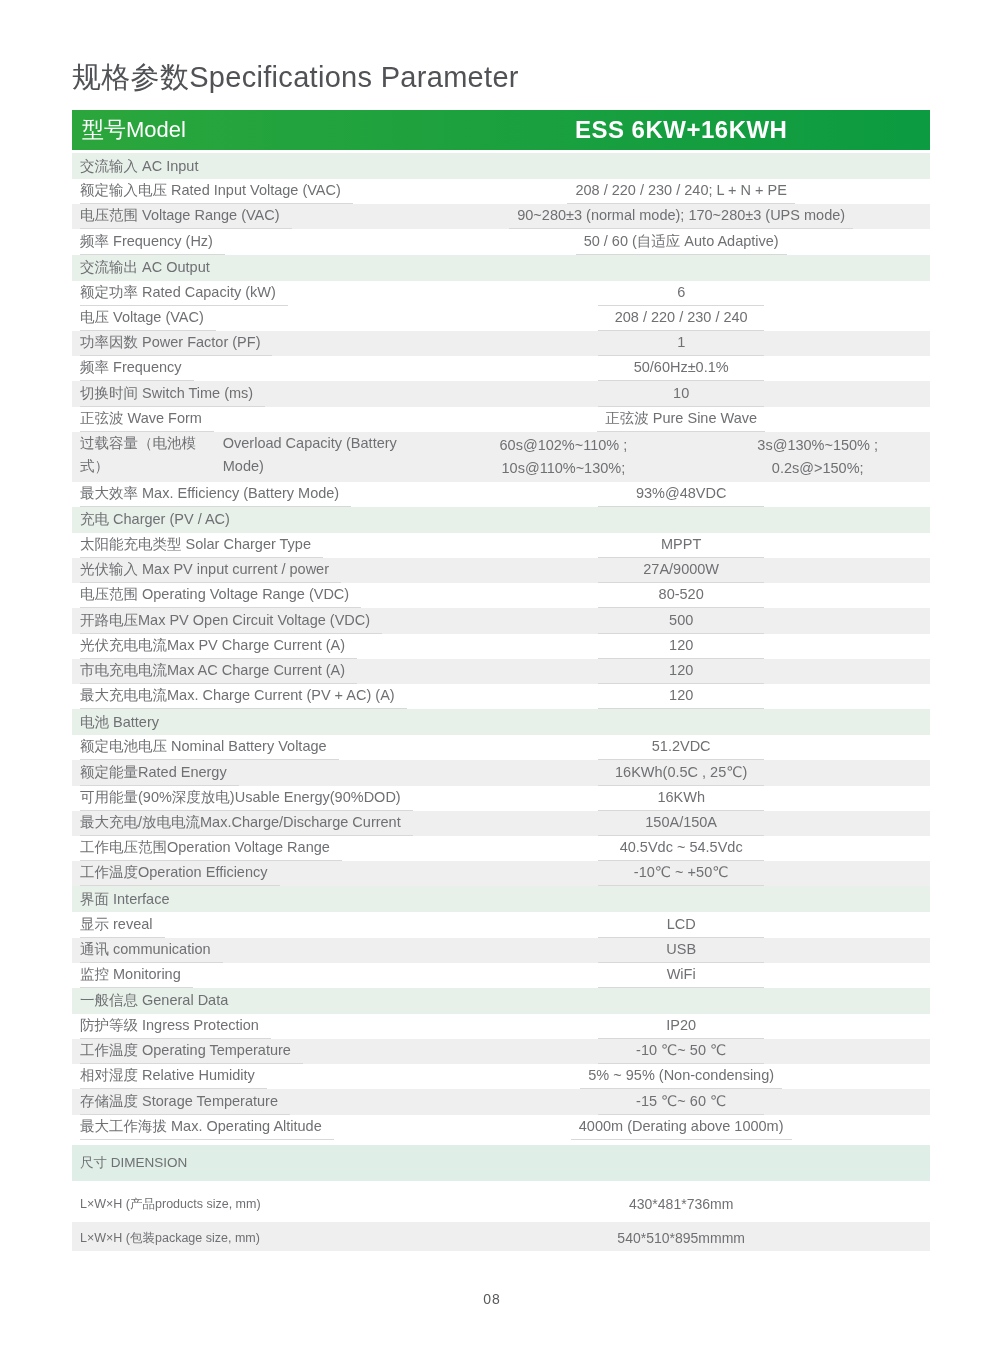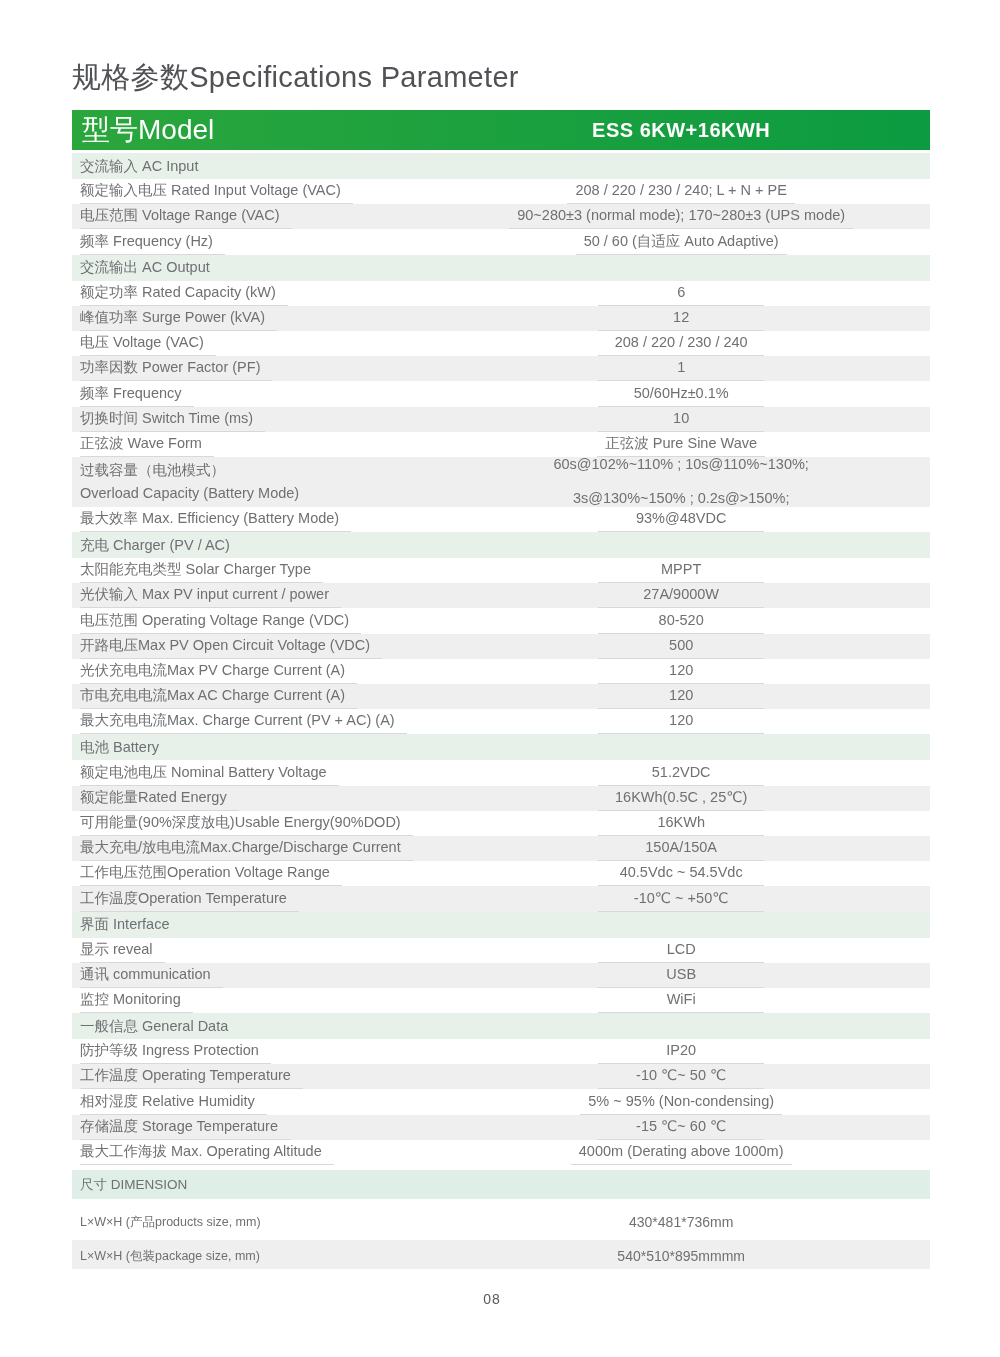--- a/index.html
+++ b/index.html
@@ -8,40 +8,40 @@
     --alt-bg:#EFEFEF; --txt:#6F7073; --title:#515256; --line:#D8D8D8;
   }
   html,body{margin:0;padding:0;}
   body{background:#fff;font-family:"Liberation Sans","DejaVu Sans",sans-serif;}
   .page{position:relative;width:1000px;height:1357px;background:#ffffff;overflow:hidden;border-radius:20px;}
   .content{position:absolute;left:72px;top:0;width:858px;}
   .doc-title{margin-top:60px;font-size:29px;line-height:34px;color:var(--title);
              font-weight:400;letter-spacing:0.3px;}
   .model-bar{margin-top:16px;height:40px;display:flex;align-items:center;
              background:linear-gradient(90deg,var(--green-l),var(--green-r));}
-  .model-label{width:42%;box-sizing:border-box;padding-left:10px;color:#fff;font-size:28px;font-weight:400;}
-  .model-value{width:58%;text-align:center;color:#fff;font-size:20px;font-weight:700;letter-spacing:0.5px;}
+  .model-label{width:42%;box-sizing:border-box;padding-left:10px;color:#fff;font-size:22px;font-weight:400;}
+  .model-value{width:58%;text-align:center;color:#fff;font-size:24px;font-weight:700;letter-spacing:0.5px;}
   .table{margin-top:3px;font-size:14.5px;color:var(--txt);}
   .row{box-sizing:border-box;}
   .row.section{height:26px;display:flex;align-items:center;padding-left:8px;background:var(--section-bg);}
   .row.data{height:25.2px;display:flex;}
   .row.data.shaded{background:var(--alt-bg);}
   .cell{display:flex;align-items:flex-end;box-sizing:border-box;}
   .label-cell{width:42%;padding-left:8px;}
   .value-cell{width:58%;justify-content:center;}
   .u{display:inline-block;line-height:19px;padding-bottom:3px;border-bottom:1px solid var(--line);}
   .label-cell .u{padding-right:12px;}
   .value-cell .u{min-width:150px;text-align:center;padding-left:8px;padding-right:8px;}
   
   .row.data.tall{height:50px;}
-  .row.data.tall .cell{flex-direction:column;align-items:flex-start;justify-content:center;}
+  .row.data.tall .cell{flex-direction:row;align-items:flex-start;justify-content:flex-start;}
   .row.data.tall .value-cell{align-items:center;gap:11px;}
   .row.data.tall .u{border-bottom:none;line-height:23px;padding-bottom:0;}
   
-  .row.section.dim{height:29px;margin:5px 0 7px;background:var(--dim-bg);font-size:13.5px;}
+  .row.section.dim{height:36px;margin:5px 0 7px;background:var(--dim-bg);font-size:13.5px;}
   .row.data.dim{height:29px;margin-bottom:5px;}
   .row.data.dim .label-cell .u{font-size:12.5px;border-bottom:none;}
   .row.data.dim .value-cell .u{font-size:14px;border-bottom:none;}
   .footer-page{position:absolute;left:0;right:16px;bottom:50px;text-align:center;
                font-size:14px;color:#58595B;letter-spacing:1px;}
 </style>
 </head>
 <body>
 
 <div class="page">
@@ -85,28 +85,20 @@
           <span class="sec-label">交流输出 AC Output</span>
         </div>
         <div class="row data">
           <div class="cell label-cell">
             <span class="u">额定功率 Rated Capacity (kW)</span>
           </div>
           <div class="cell value-cell">
             <span class="u">6</span>
           </div>
         </div>
-        <div class="row data shaded">
-          <div class="cell label-cell">
-            <span class="u">峰值功率 Surge Power (kVA)</span>
-          </div>
-          <div class="cell value-cell">
-            <span class="u">12</span>
-          </div>
-        </div>
         <div class="row data">
           <div class="cell label-cell">
             <span class="u">电压 Voltage (VAC)</span>
           </div>
           <div class="cell value-cell">
             <span class="u">208 / 220 / 230 / 240</span>
           </div>
         </div>
         <div class="row data shaded">
           <div class="cell label-cell">
@@ -255,21 +247,21 @@
         <div class="row data">
           <div class="cell label-cell">
             <span class="u">工作电压范围Operation Voltage Range</span>
           </div>
           <div class="cell value-cell">
             <span class="u">40.5Vdc ~ 54.5Vdc</span>
           </div>
         </div>
         <div class="row data shaded">
           <div class="cell label-cell">
-            <span class="u">工作温度Operation Temperature</span>
+            <span class="u">工作温度Operation Efficiency</span>
           </div>
           <div class="cell value-cell">
             <span class="u">-10℃ ~ +50℃</span>
           </div>
         </div>
         <div class="row section">
           <span class="sec-label">界面 Interface</span>
         </div>
         <div class="row data">
           <div class="cell label-cell">

